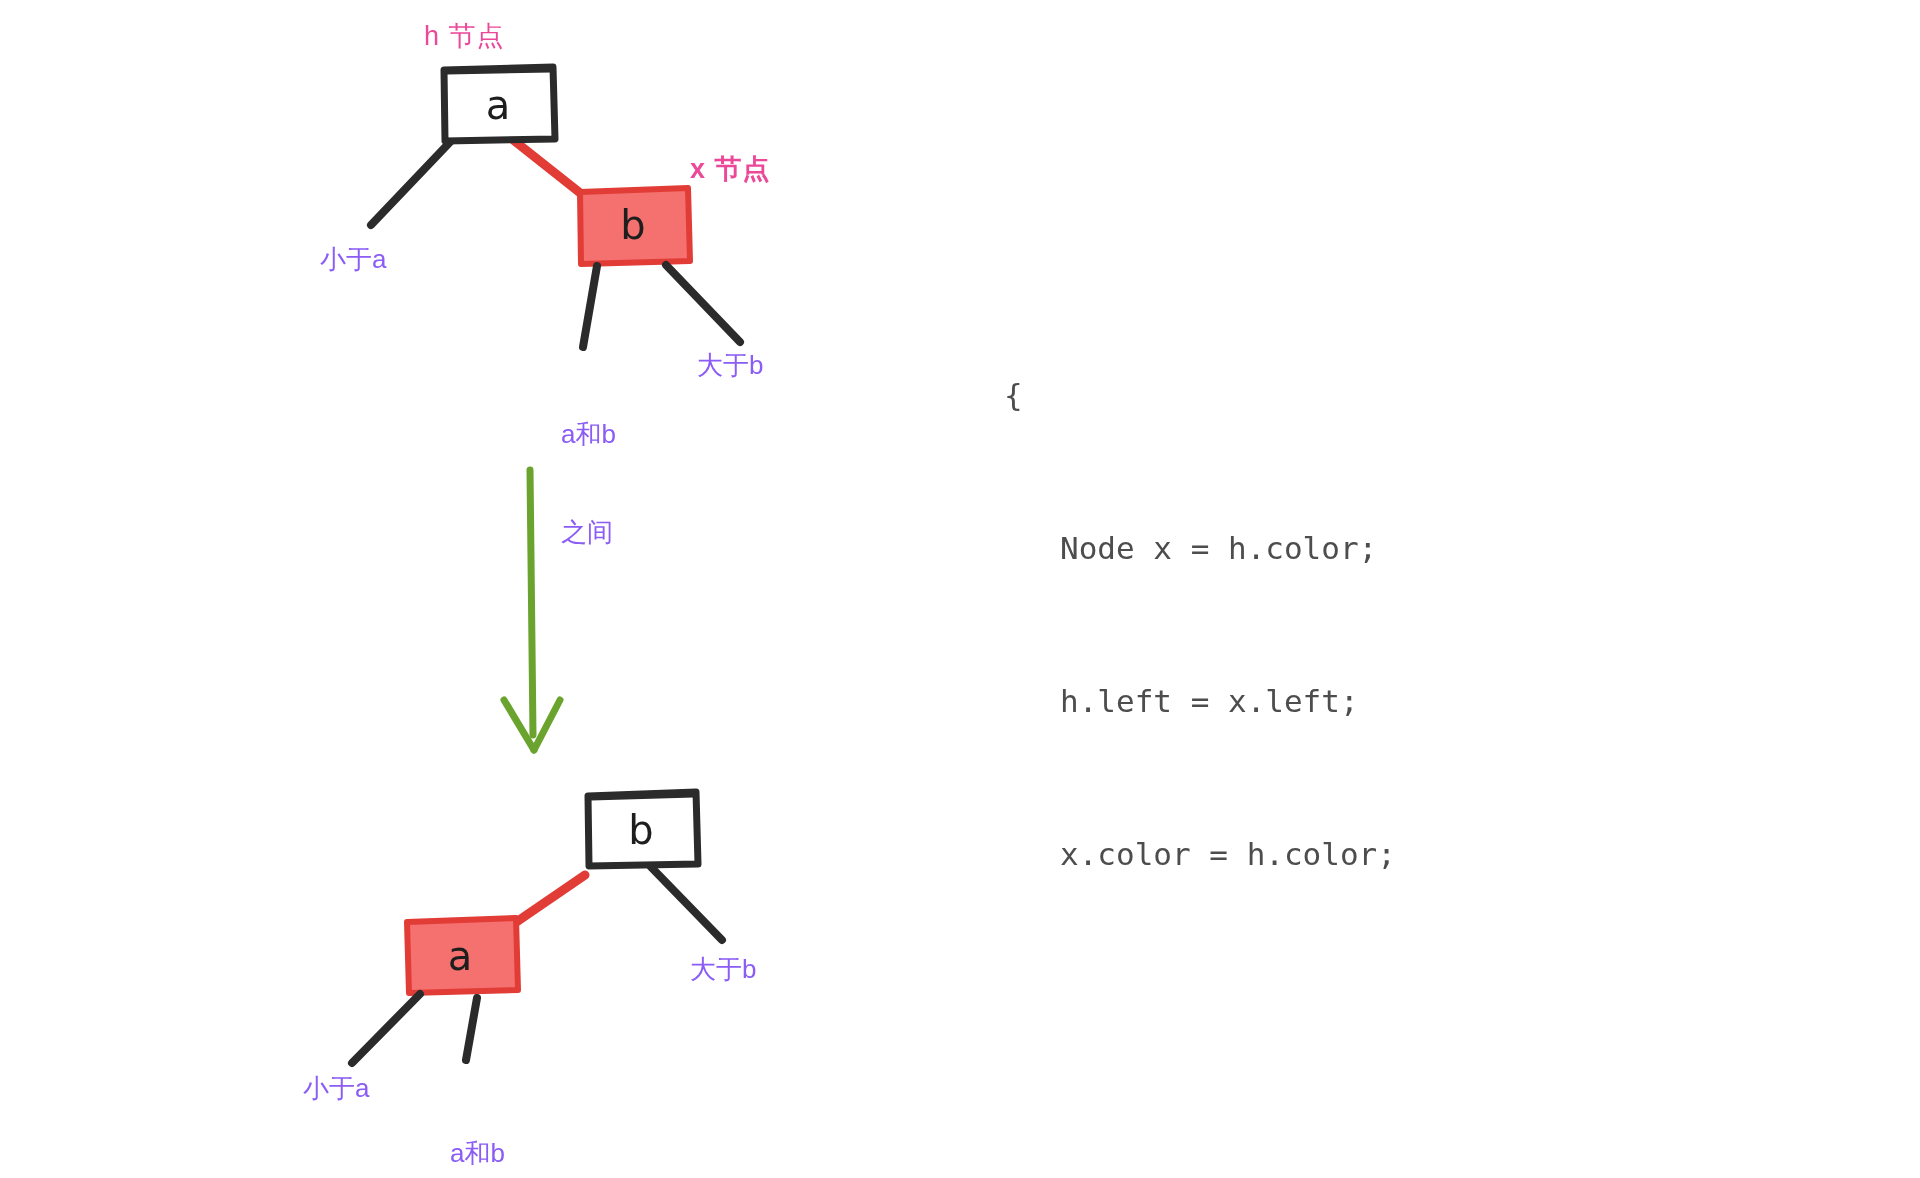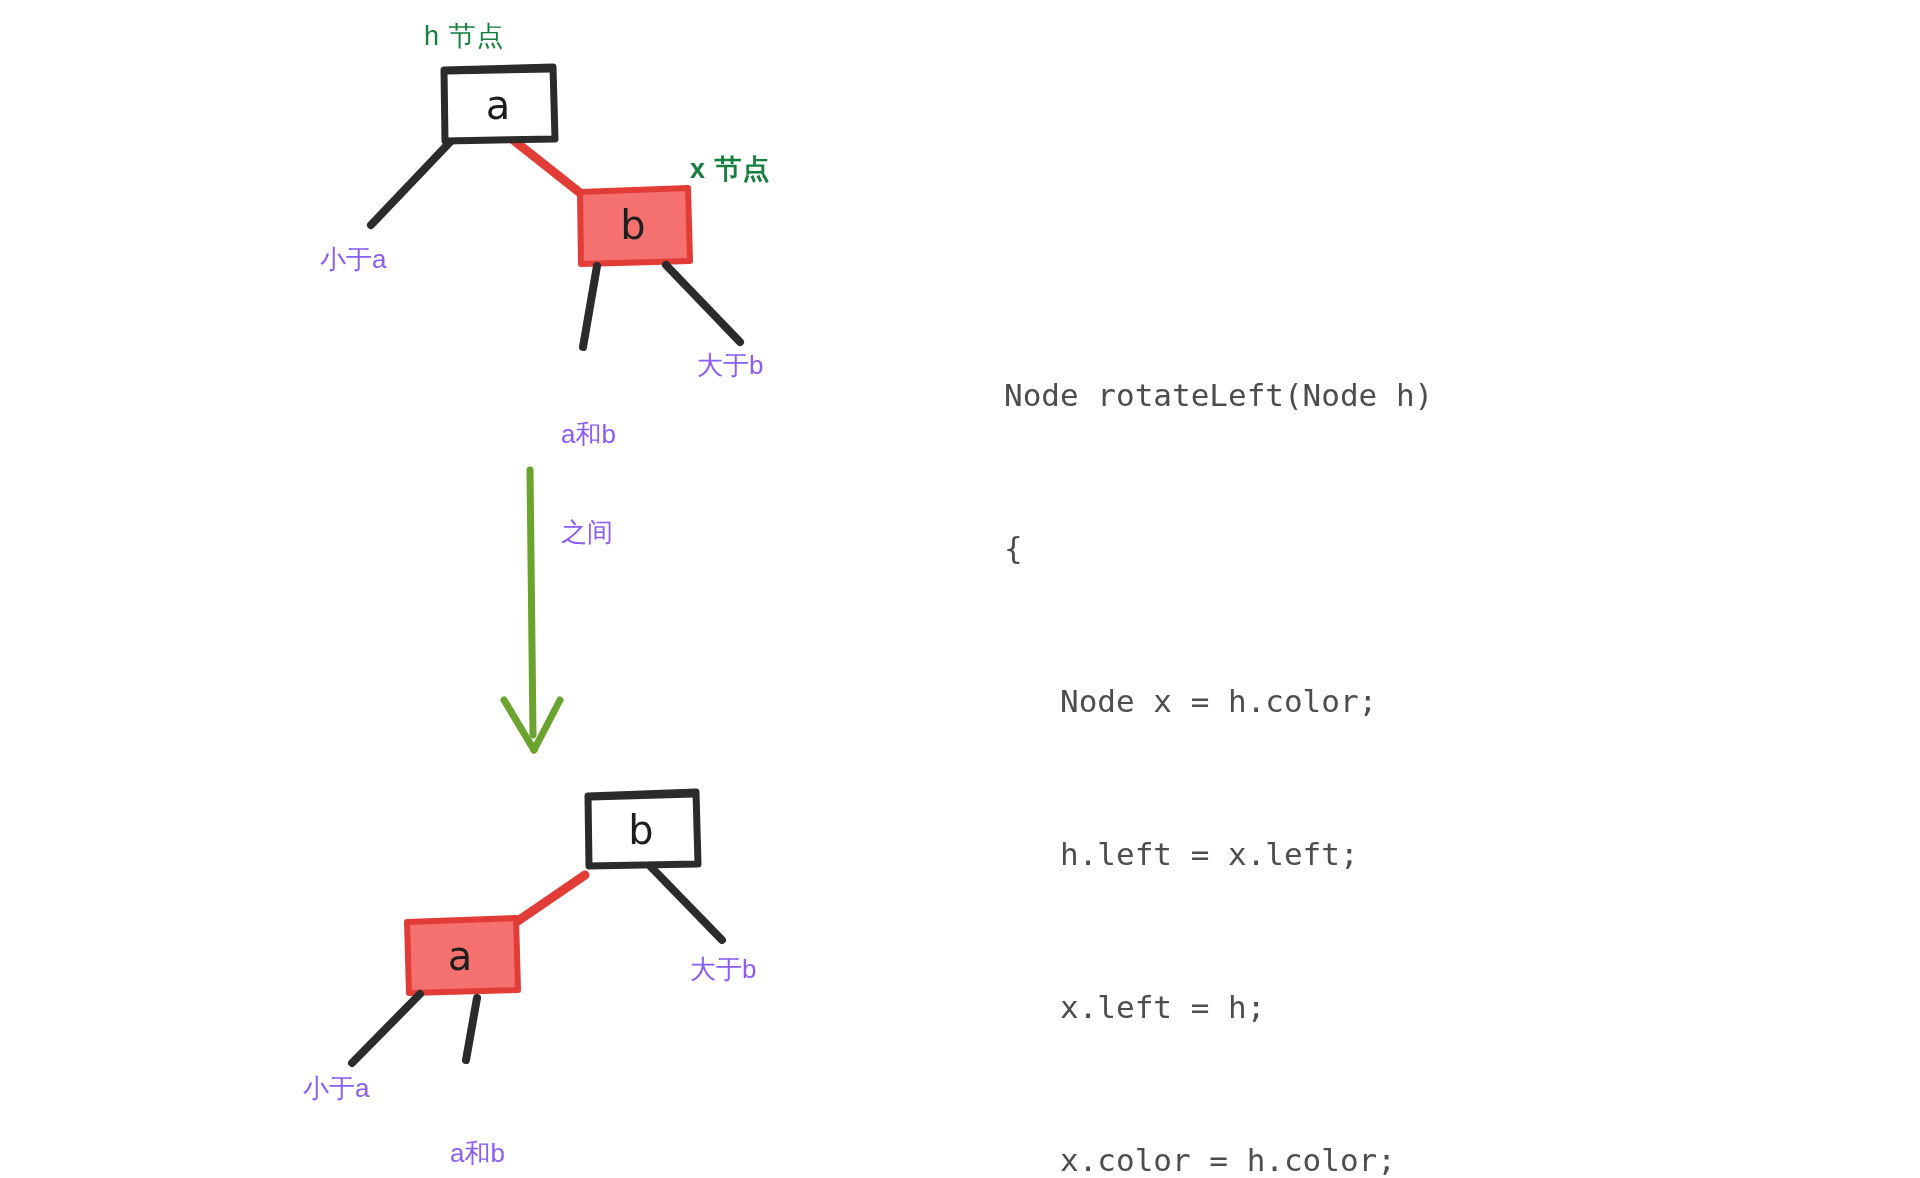--- a/index.html
+++ b/index.html
@@ -31,21 +31,21 @@
     height: 1178px;
   }
 
   
   .lbl {
     position: absolute;
     white-space: pre;
     line-height: 1.25;
   }
   .lbl-green {
-    color: #15803d;
+    color: #ec4899;
     font-size: 27px;
     letter-spacing: 1px;
   }
   .lbl-gray {
     color: #8b5cf6;
     font-size: 26px;
   }
   .lbl-gray.two-line {
     text-align: left;
   }
@@ -184,25 +184,23 @@
   <div class="lbl lbl-gray" style="left:690px; top:953px;">大于b</div>
 
   <div class="lbl lbl-gray" style="left:303px; top:1072px;">小于a</div>
 
   <div class="lbl lbl-gray two-line" style="left:450px; top:1072px;">
     <div>a和b</div>
     
   </div>
 
   <div id="code-block">
-    <div class="code-line">Node rotateLeft(Node h)</div>
     <div class="code-line">{</div>
     <div class="code-line">   Node x = h.color;</div>
     <div class="code-line">   h.left = x.left;</div>
-    <div class="code-line">   x.left = h;</div>
     <div class="code-line">   x.color = h.color;</div>
     
     
     
     
     
     
   </div>
 
 

